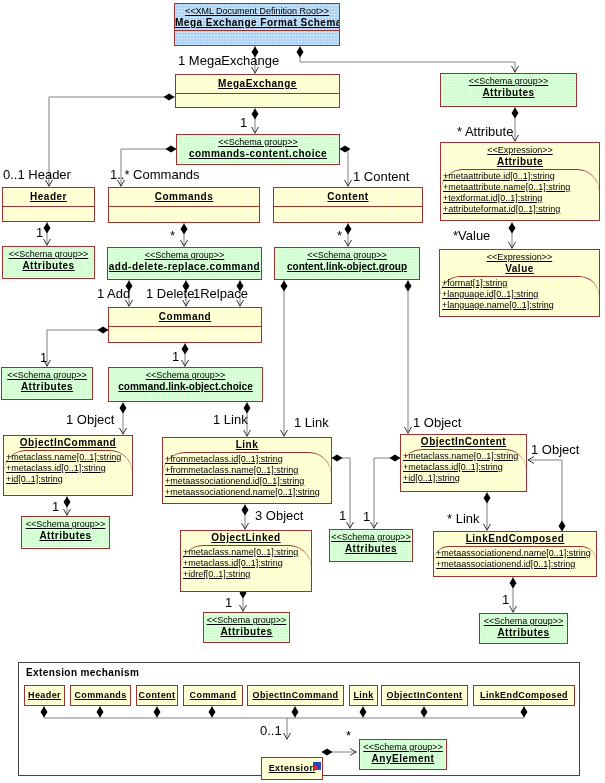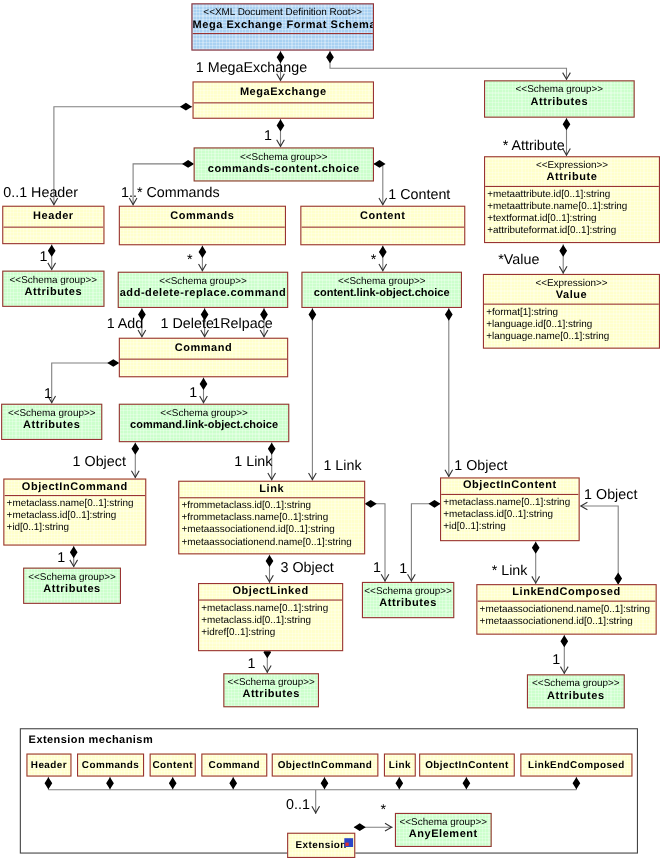--- a/index.html
+++ b/index.html
@@ -11,28 +11,28 @@
     position:absolute;box-sizing:border-box;border:1px solid #993333;
     background:#ffffcc;display:flex;flex-direction:column;overflow:hidden;
     background-image:repeating-linear-gradient(0deg,rgba(255,255,255,.28) 0 1px,transparent 1px 3px),
                      repeating-linear-gradient(90deg,rgba(255,255,255,.28) 0 1px,transparent 1px 3px);
   }
   .grp{background-color:#ccffcc;}
   .rootbox{background-color:#a9d1f2;}
   .st{font-size:9px;line-height:10px;text-align:center;padding-top:2px;white-space:nowrap;color:#000;}
   .nm{font-size:10px;line-height:13px;font-weight:bold;letter-spacing:.5px;text-align:center;white-space:nowrap;color:#000;}
   .cmp{border-top:1px solid #993333;flex:1;margin-top:1px;}
-  .attrs{border-top:1px solid #993333;flex:1;font-size:9px;line-height:11px;padding:1px 2px;color:#000;margin-top:1px;}
+  .attrs{border-top:1px solid #993333;flex:1;font-size:9px;line-height:11px;padding:1px 2px;color:#000;margin-top:1px;border-radius:22px;}
   .attrs div{white-space:nowrap;}
   .elbl{position:absolute;font-size:13px;line-height:10px;color:#000;white-space:nowrap;z-index:3;}
   .smallnm .nm{font-size:9px;line-height:19px;letter-spacing:.4px;}
   #frame{position:absolute;left:18px;top:662px;width:562px;height:114px;border:1px solid #444;box-sizing:border-box;}
   #frame-title{position:absolute;left:26px;top:667px;font-size:10px;font-weight:bold;letter-spacing:.4px;color:#000;}
   #wires{position:absolute;left:0;top:0;z-index:1;pointer-events:none;}
-  .z2{z-index:2;}
+  .z2{z-index:2;text-decoration:underline;}
   #ext-marker{position:absolute;left:313px;top:762px;width:8px;height:8px;background:#2a46c8;z-index:4;}
   #ext-marker::after{content:"";position:absolute;left:1px;bottom:1px;width:3px;height:3px;background:#e03030;}
 </style>
 </head>
 <body>
 
 <div id="canvas">
 
   <svg id="wires" width="605" height="783">
     <path stroke="#808080" stroke-width="1" fill="none" d="
@@ -127,21 +127,21 @@
     <div class="st">&lt;&lt;Schema group&gt;&gt;</div>
     <div class="nm">Attributes</div>
   </div>
 
   <div class="box grp z2" style="left:107px;top:247px;width:155px;height:33px">
     <div class="st">&lt;&lt;Schema group&gt;&gt;</div>
     <div class="nm">add-delete-replace.command</div>
   </div>
   <div class="box grp z2" style="left:274px;top:247px;width:146px;height:33px">
     <div class="st">&lt;&lt;Schema group&gt;&gt;</div>
-    <div class="nm" style="letter-spacing:0">content.link-object.choice</div>
+    <div class="nm" style="letter-spacing:0">content.link-object.group</div>
   </div>
 
   <div class="box z2" style="left:439px;top:249px;width:161px;height:68px">
     <div class="st">&lt;&lt;Expression&gt;&gt;</div>
     <div class="nm">Value</div>
     <div class="attrs">
       <div>+format[1]:string</div>
       <div>+language.id[0..1]:string</div>
       <div>+language.name[0..1]:string</div>
     </div>

